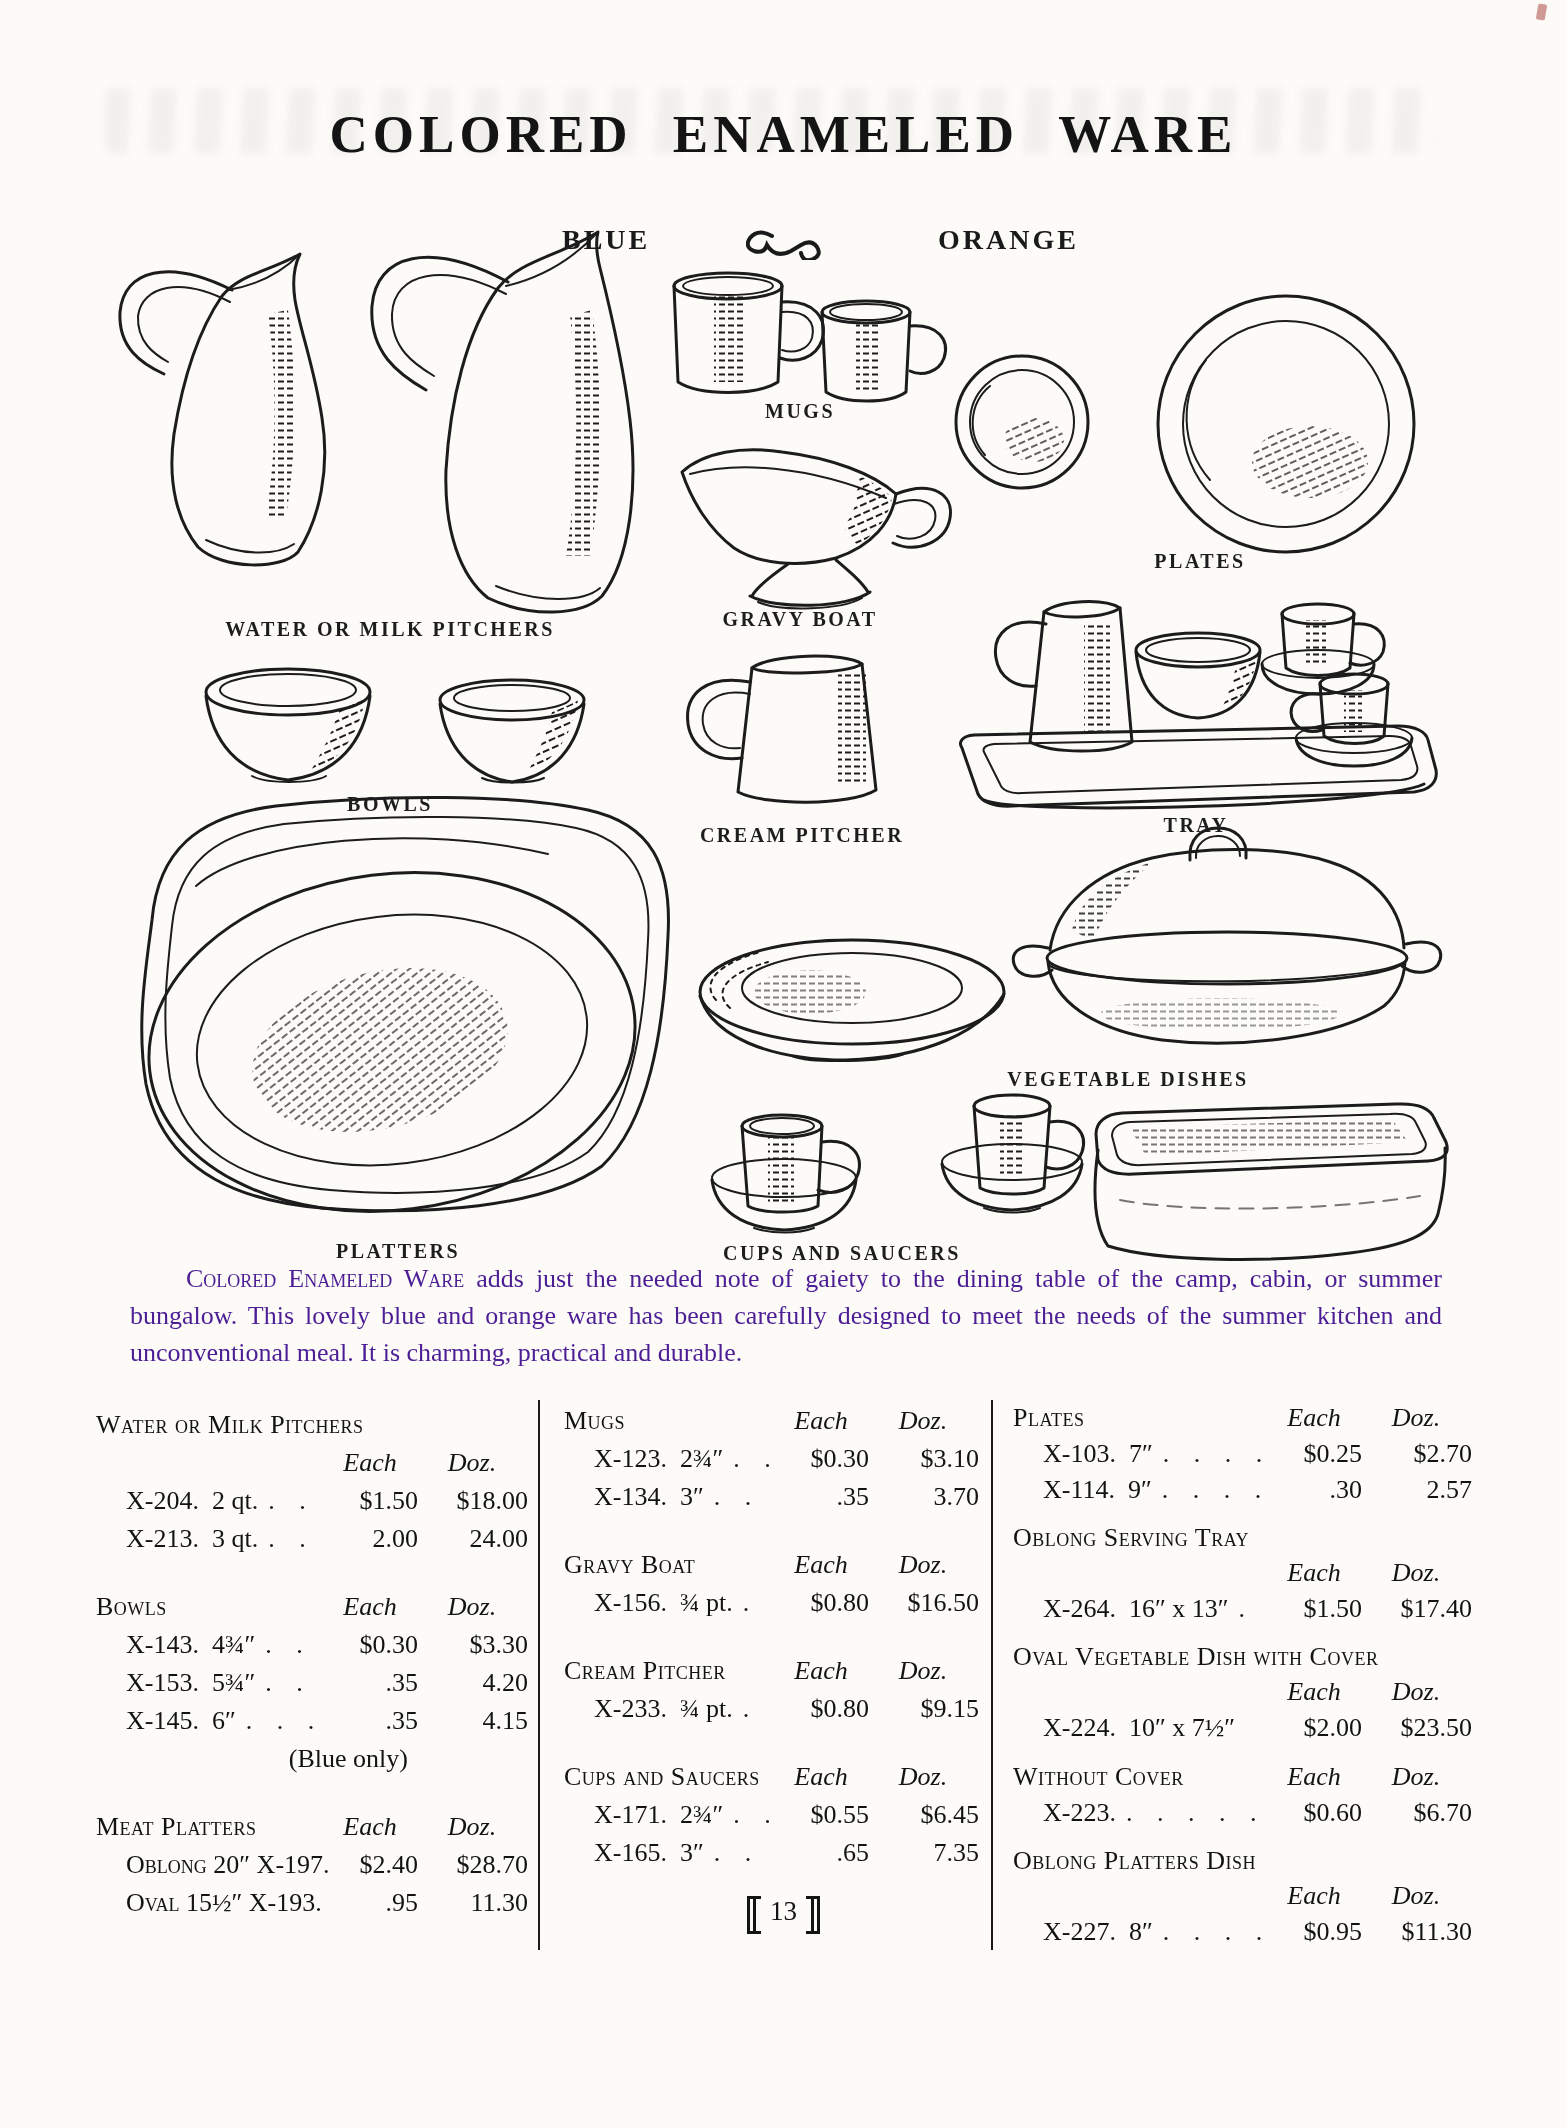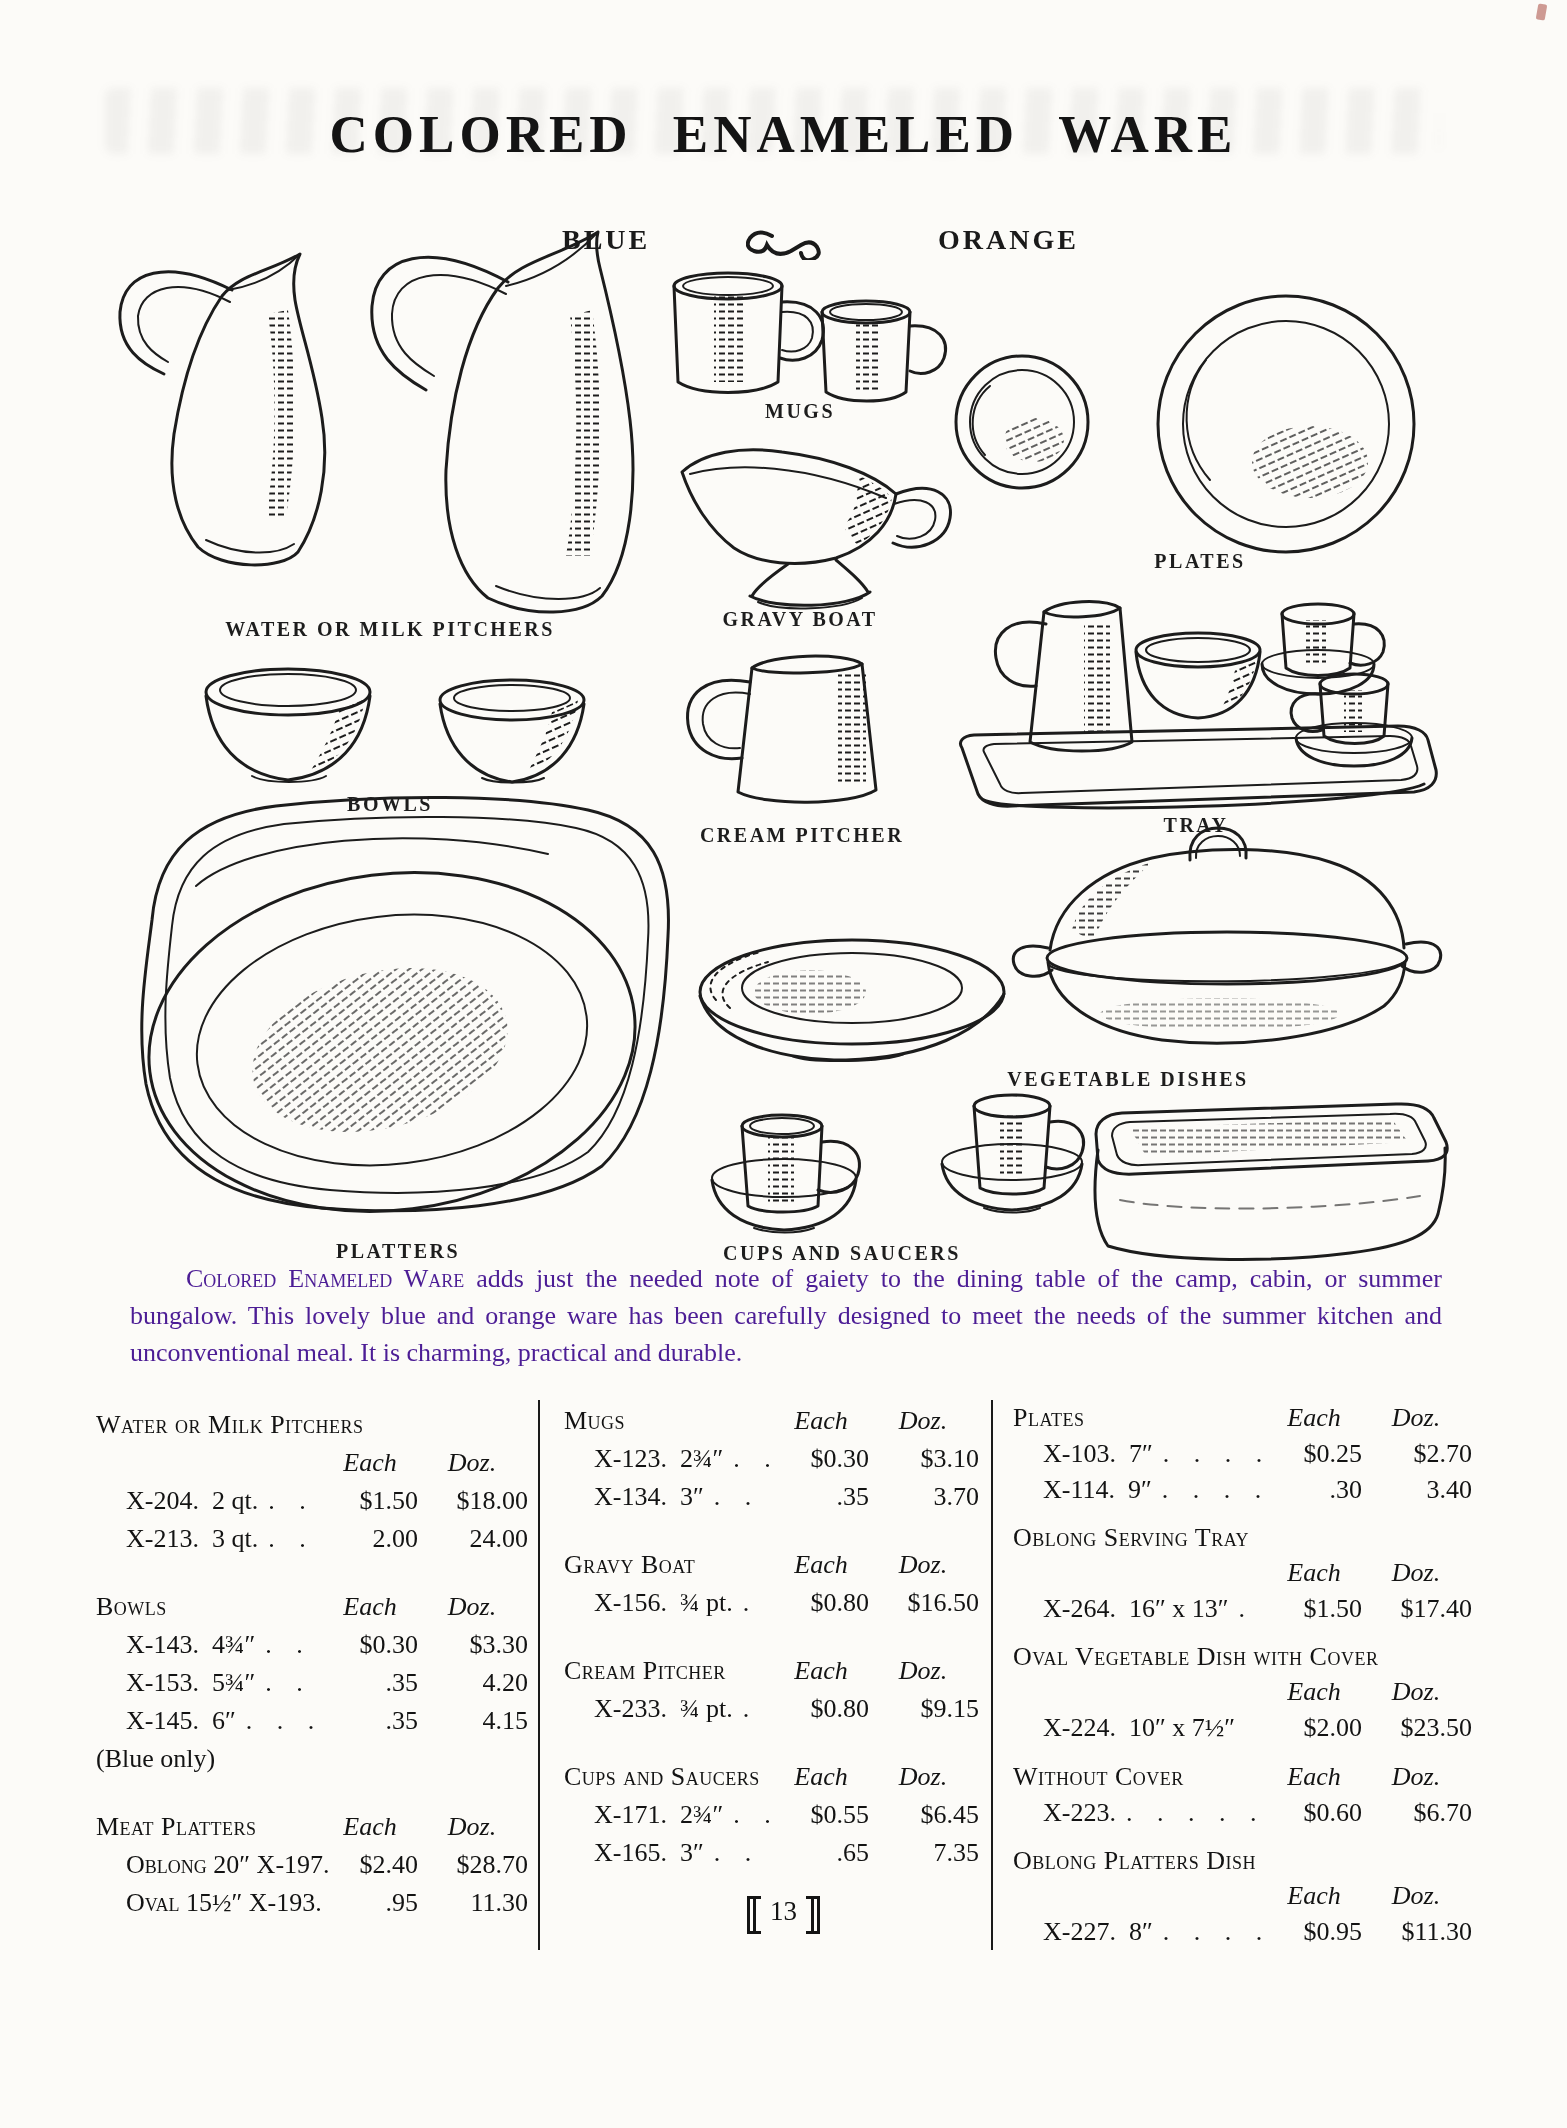--- a/index.html
+++ b/index.html
@@ -56,21 +56,21 @@
   .srow{display:grid;grid-template-columns:1fr 94px 110px;line-height:38px;align-items:baseline;}
   .pcol.c3 .srow{line-height:36px;}
   .shead{font-variant:small-caps;letter-spacing:.5px;white-space:nowrap;}
   .shead.full{display:block;line-height:38px;}
   .pcol.c3 .shead.full{line-height:34px;}
   .colh{font-style:italic;text-align:center;padding-right:2px;}
   .cell-item{display:flex;min-width:0;padding-left:30px;align-items:baseline;}
   .itm{white-space:pre;}
   .ldr{flex:1;overflow:hidden;white-space:pre;word-spacing:18px;padding:0 4px 0 10px;}
   .val{text-align:right;white-space:pre;}
-  .note{grid-column:1 / span 3;text-align:left;padding-right:120px;line-height:38px;}
+  .note{grid-column:1 / span 3;text-align:right;padding-right:120px;line-height:38px;}
 
   .pgnum{
     position:absolute;left:0;top:1896px;width:100%;
     display:flex;justify-content:center;gap:9px;
     font-size:27px;color:#141414;
   }
   .brk{display:inline-block;width:11px;height:32px;border-top:3px solid #141414;border-bottom:3px solid #141414;border-left:3px solid #141414;position:relative;}
   .brk::after{content:"";position:absolute;left:3px;top:0;bottom:0;width:3px;background:#141414;}
   .brk.r{transform:scaleX(-1);}
 
@@ -463,21 +463,21 @@
             </span>
           <span class="val">$0.25</span>
           <span class="val">$2.70</span>
         </div>
         <div class="srow">
           <span class="cell-item">
               <span class="itm">X-114.  9″</span>
               <span class="ldr">. . . . .</span>
             </span>
           <span class="val">.30</span>
-          <span class="val">3.40</span>
+          <span class="val">2.57</span>
         </div>
       </div>
 
       <div class="sec">
         <div class="shead full">Oblong Serving Tray</div>
         <div class="srow">
           <span></span>
           <span class="colh">Each</span>
           <span class="colh">Doz.</span>
         </div>

